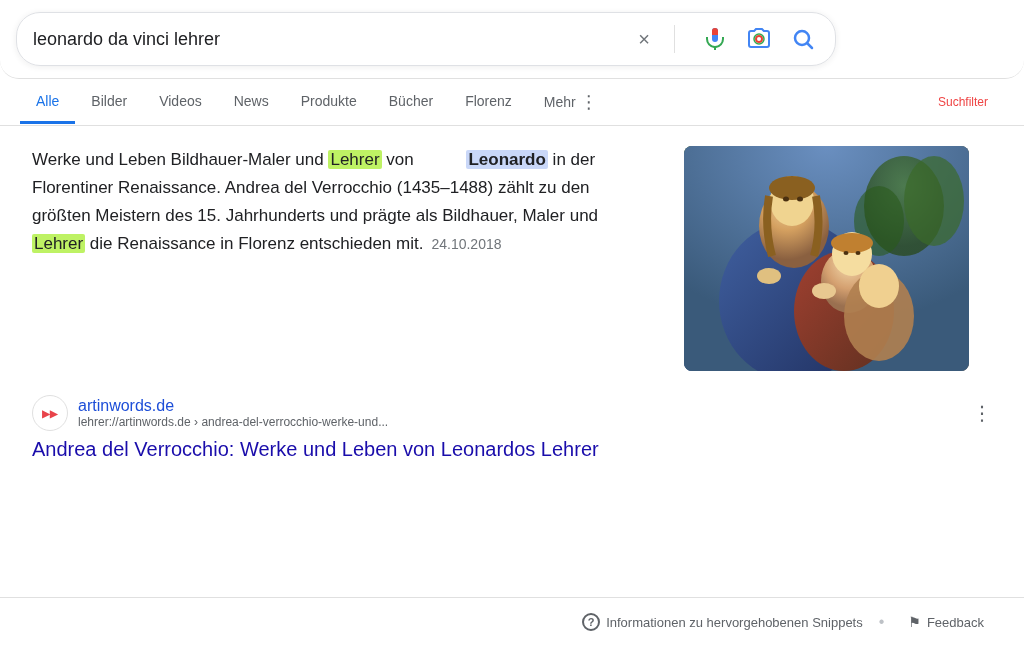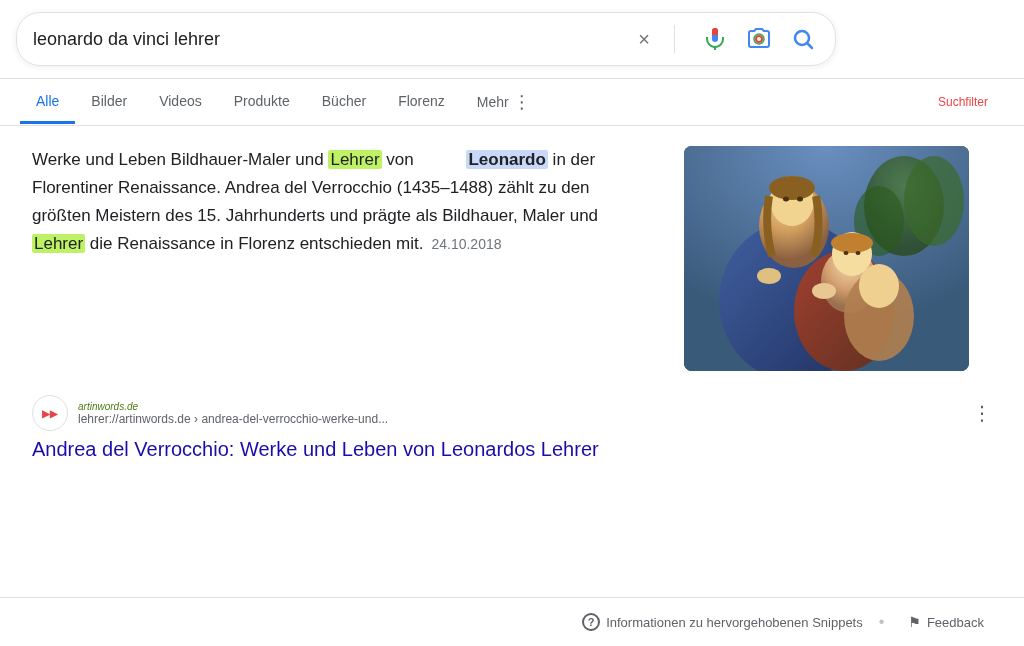--- a/index.html
+++ b/index.html
@@ -11,20 +11,21 @@
       overflow: hidden;
       position: relative;
     }
 
     
     .search-bar-container {
       padding: 12px 16px 12px 16px;
       border-bottom: 1px solid #e0e0e0;
       display: flex;
       align-items: center;
+      border-radius: 19px;
     }
     .search-bar {
       display: flex;
       align-items: center;
       border: 1px solid #dfe1e5;
       border-radius: 24px;
       padding: 10px 16px;
       width: 820px;
       box-shadow: 0 1px 6px rgba(32,33,36,0.08);
       position: relative;
@@ -178,23 +179,22 @@
       justify-content: center;
       font-size: 13px;
       color: #ea4335;
       font-weight: bold;
       background: #fff;
     }
     .source-info {
       flex: 1;
     }
     .source-name {
-      font-size: 10px;
-      color: #4d7c0f;
-      font-style: italic;
+      font-size: 16px;
+      color: #1d4ed8;
     }
     .source-url {
       font-size: 12px;
       color: #5f6368;
     }
     .source-menu-icon {
       color: #5f6368;
       cursor: pointer;
       font-size: 20px;
     }
@@ -291,20 +291,21 @@
         </svg>
       </button>
     </div>
   </div>
 </div>
 
 <div class="tabs-container">
   <a class="tab active">Alle</a>
   <a class="tab">Bilder</a>
   <a class="tab">Videos</a>
+  <a class="tab">News</a>
   <a class="tab">Produkte</a>
   <a class="tab">Bücher</a>
   <a class="tab">Florenz</a>
   <div class="tab-more">
     <span>Mehr</span>
     <span style="font-size:18px;">⋮</span>
   </div>
   <div class="tabs-right">
     <button class="suchfilter-btn">Suchfilter</button>
   </div>

